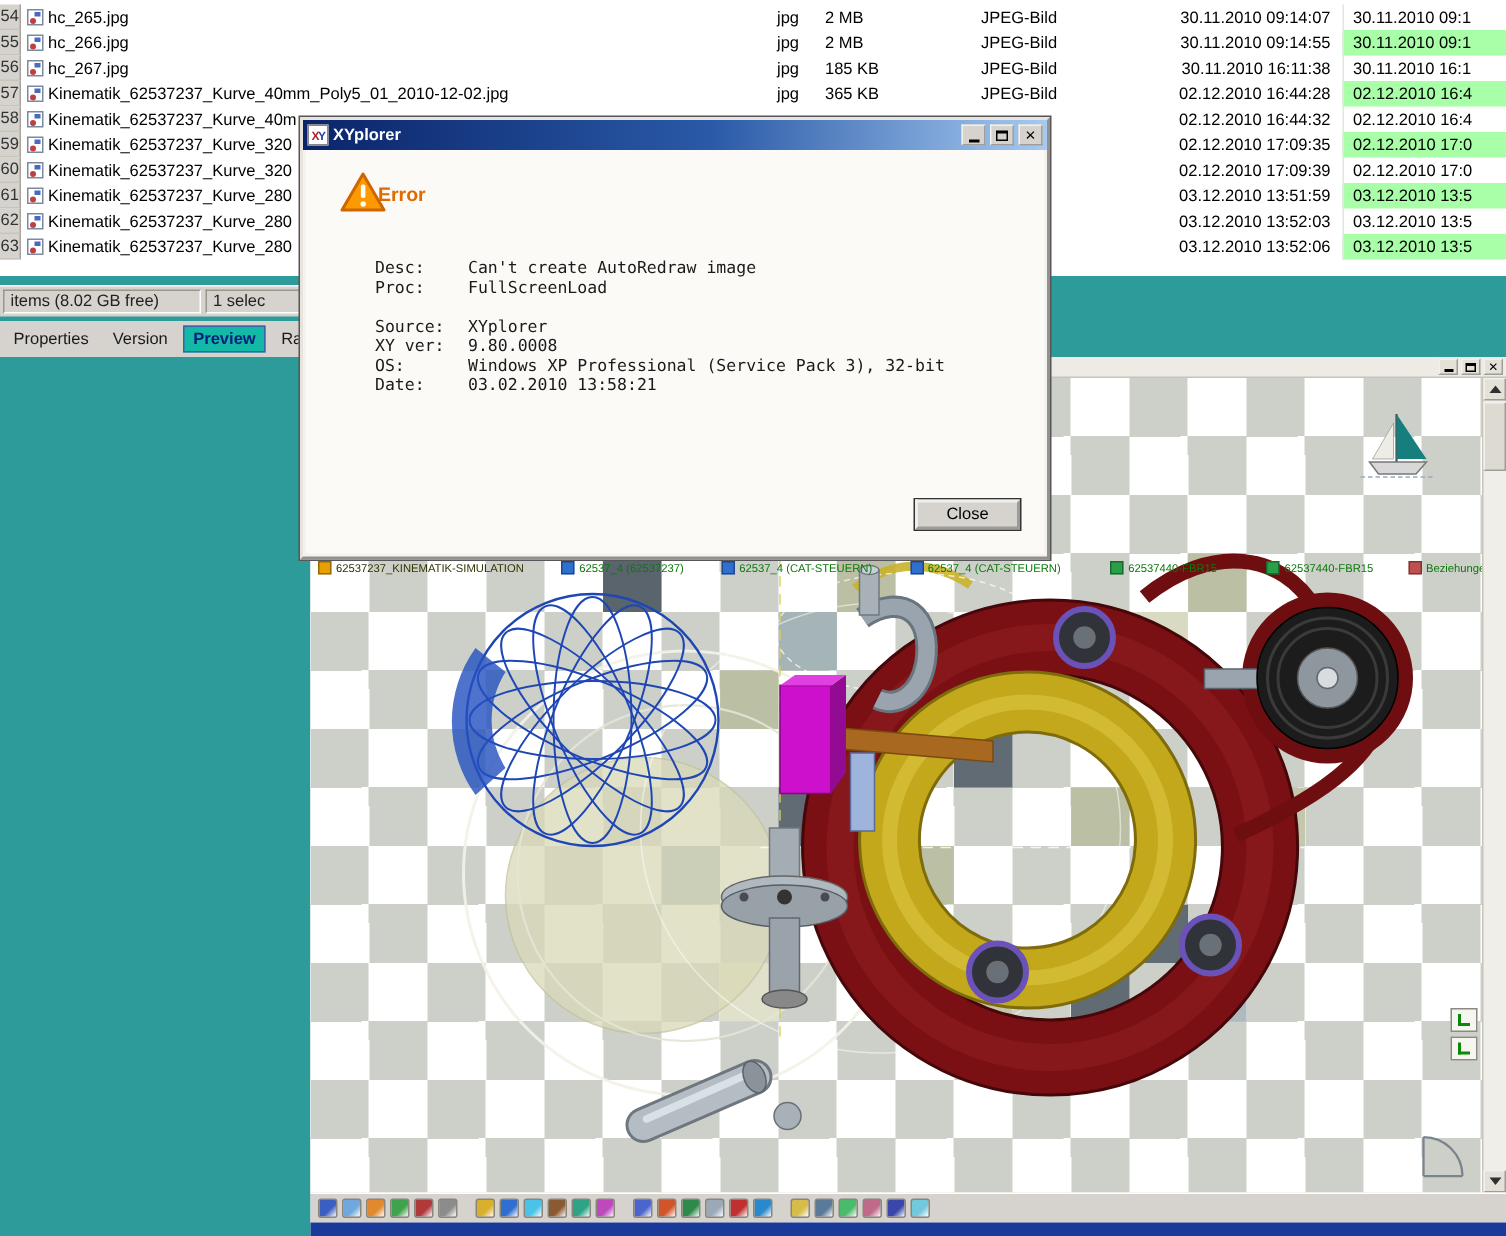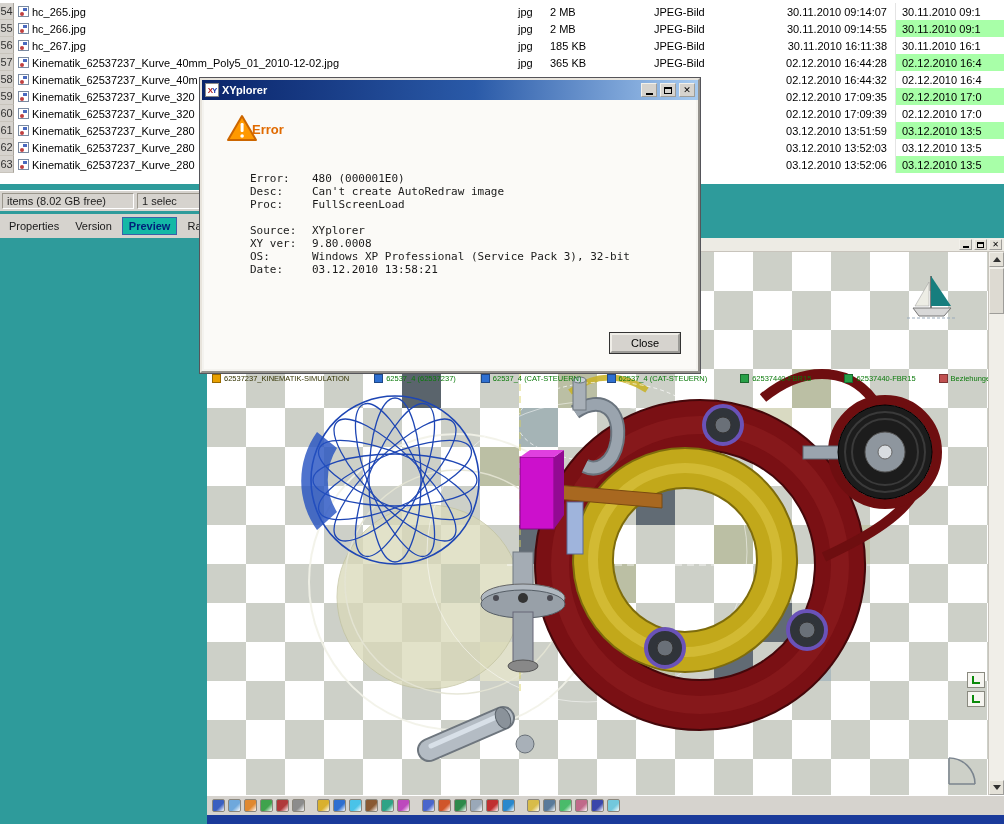--- a/index.html
+++ b/index.html
@@ -448,26 +448,25 @@
       <div class="dlg-btn">✕</div>
     </div>
     <div class="dlg-body">
       <svg class="warn-icon" width="32" height="29" viewBox="0 0 32 29">
         <polygon points="16,2 30,26 2,26" fill="#FF9900" stroke="#CC6600" stroke-width="2" stroke-linejoin="round"></polygon>
         <rect x="14.6" y="9" width="3" height="9" rx="1.2" fill="#fff"></rect>
         <circle cx="16.1" cy="22" r="1.8" fill="#fff"></circle>
       </svg>
       <div class="dlg-heading">Error</div>
       <div class="dlg-details" id="dialog-details">
-          <div class="dline"><span class="dlabel">Error:</span><span class="dvalue">480 (000001E0)</span></div>
           <div class="dline"><span class="dlabel">Desc:</span><span class="dvalue">Can't create AutoRedraw image</span></div>
           <div class="dline"><span class="dlabel">Proc:</span><span class="dvalue">FullScreenLoad</span></div>
           <div class="dline spacer"></div>
           <div class="dline"><span class="dlabel">Source:</span><span class="dvalue">XYplorer</span></div>
           <div class="dline"><span class="dlabel">XY ver:</span><span class="dvalue">9.80.0008</span></div>
           <div class="dline"><span class="dlabel">OS:</span><span class="dvalue">Windows XP Professional (Service Pack 3), 32-bit</span></div>
-          <div class="dline"><span class="dlabel">Date:</span><span class="dvalue">03.12.2010 13:58:21</span></div>
+          <div class="dline"><span class="dlabel">Date:</span><span class="dvalue">03.02.2010 13:58:21</span></div>
         </div>
       <button class="dlg-close">Close</button>
     </div>
   </div>
 
 </div>
 
 </body></html>

